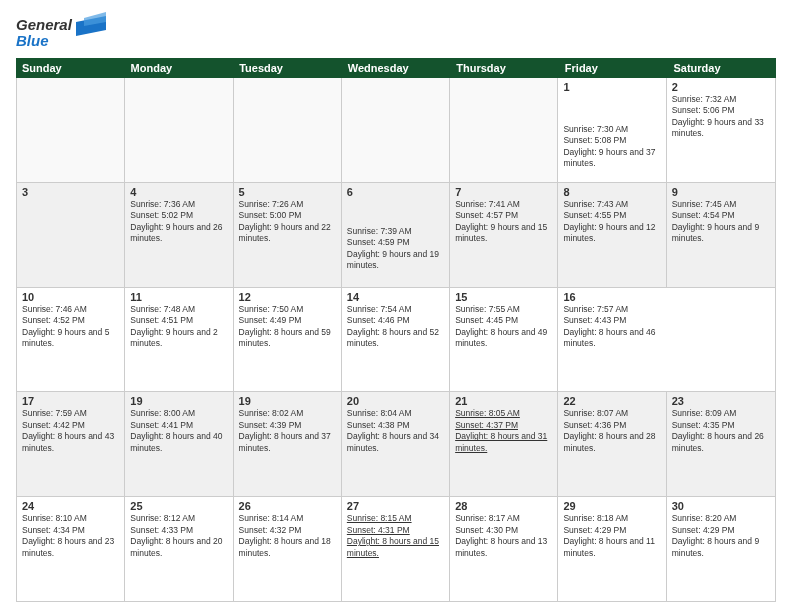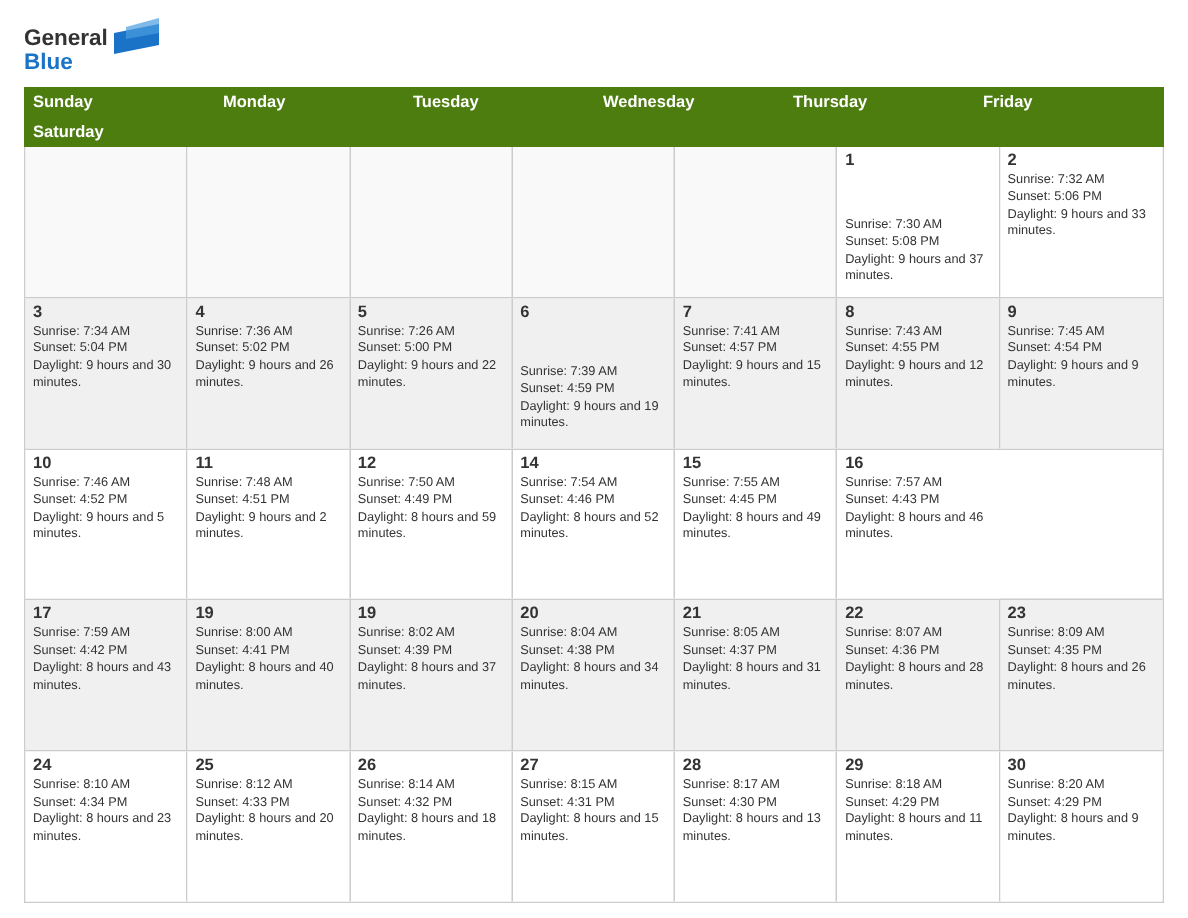--- a/index.html
+++ b/index.html
@@ -20,20 +20,21 @@
     .header {
       display: flex;
       align-items: flex-start;
       justify-content: space-between;
       margin-bottom: 6px;
     }
     .logo {
       display: flex;
       flex-direction: column;
       align-items: flex-end;
+      font-style: italic;
     }
     .title-area {
       text-align: right;
     }
     .month-title {
       font-size: 32px;
       font-weight: bold;
       color: #222;
       line-height: 1.1;
     }
@@ -42,22 +43,22 @@
       color: #444;
       margin-top: 2px;
     }
     .calendar {
       flex: 1;
       display: flex;
       flex-direction: column;
     }
     .cal-header {
       display: grid;
-      grid-template-columns: repeat(6, 1fr);
-      background: #4d7c0f;
+      grid-template-columns: repeat(7, 1fr);
+      background: #14532d;
     }
     .cal-header-cell {
       color: #fff;
       font-size: 11px;
       font-weight: bold;
       padding: 4px 6px;
       text-align: left;
     }
     .cal-row {
       display: grid;
@@ -150,23 +151,20 @@
           <div class="cal-cell">
             <span class="day-num">2</span>
             <div class="cell-text" style="white-space: pre-line;">Sunrise: 7:32 AM
 Sunset: 5:06 PM
 Daylight: 9 hours and 33 minutes.</div>
           </div>
         </div>
         <div class="cal-row">
           <div class="cal-cell shaded">
             <span class="day-num">3</span>
-            <div class="cell-text" style="white-space: pre-line;">Sunrise: 7:34 AM
-Sunset: 5:04 PM
-Daylight: 9 hours and 30 minutes.</div>
           </div>
           <div class="cal-cell shaded">
             <span class="day-num">4</span>
             <div class="cell-text" style="white-space: pre-line;">Sunrise: 7:36 AM
 Sunset: 5:02 PM
 Daylight: 9 hours and 26 minutes.</div>
           </div>
           <div class="cal-cell shaded">
             <span class="day-num">5</span>
             <div class="cell-text" style="white-space: pre-line;">Sunrise: 7:26 AM
@@ -256,21 +254,21 @@
 Daylight: 8 hours and 37 minutes.</div>
           </div>
           <div class="cal-cell shaded">
             <span class="day-num">20</span>
             <div class="cell-text" style="white-space: pre-line;">Sunrise: 8:04 AM
 Sunset: 4:38 PM
 Daylight: 8 hours and 34 minutes.</div>
           </div>
           <div class="cal-cell shaded">
             <span class="day-num">21</span>
-            <div class="cell-text" style="white-space: pre-line;">Sunrise: 8:05 AM
+            <div class="cell-text" style="white-space: pre-line; text-decoration: underline;">Sunrise: 8:05 AM
 Sunset: 4:37 PM
 Daylight: 8 hours and 31 minutes.</div>
           </div>
           <div class="cal-cell shaded">
             <span class="day-num">22</span>
             <div class="cell-text" style="white-space: pre-line;">Sunrise: 8:07 AM
 Sunset: 4:36 PM
 Daylight: 8 hours and 28 minutes.</div>
           </div>
           <div class="cal-cell shaded">
@@ -294,21 +292,21 @@
 Daylight: 8 hours and 20 minutes.</div>
           </div>
           <div class="cal-cell">
             <span class="day-num">26</span>
             <div class="cell-text" style="white-space: pre-line;">Sunrise: 8:14 AM
 Sunset: 4:32 PM
 Daylight: 8 hours and 18 minutes.</div>
           </div>
           <div class="cal-cell">
             <span class="day-num">27</span>
-            <div class="cell-text" style="white-space: pre-line;">Sunrise: 8:15 AM
+            <div class="cell-text" style="white-space: pre-line; text-decoration: underline;">Sunrise: 8:15 AM
 Sunset: 4:31 PM
 Daylight: 8 hours and 15 minutes.</div>
           </div>
           <div class="cal-cell">
             <span class="day-num">28</span>
             <div class="cell-text" style="white-space: pre-line;">Sunrise: 8:17 AM
 Sunset: 4:30 PM
 Daylight: 8 hours and 13 minutes.</div>
           </div>
           <div class="cal-cell">

